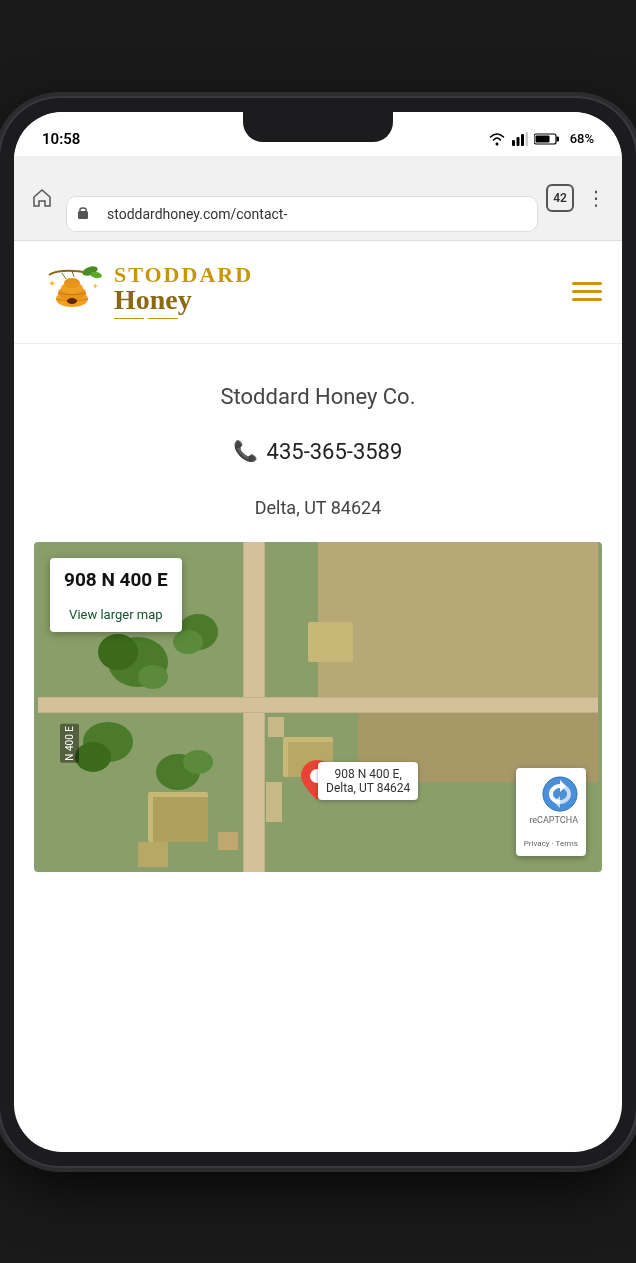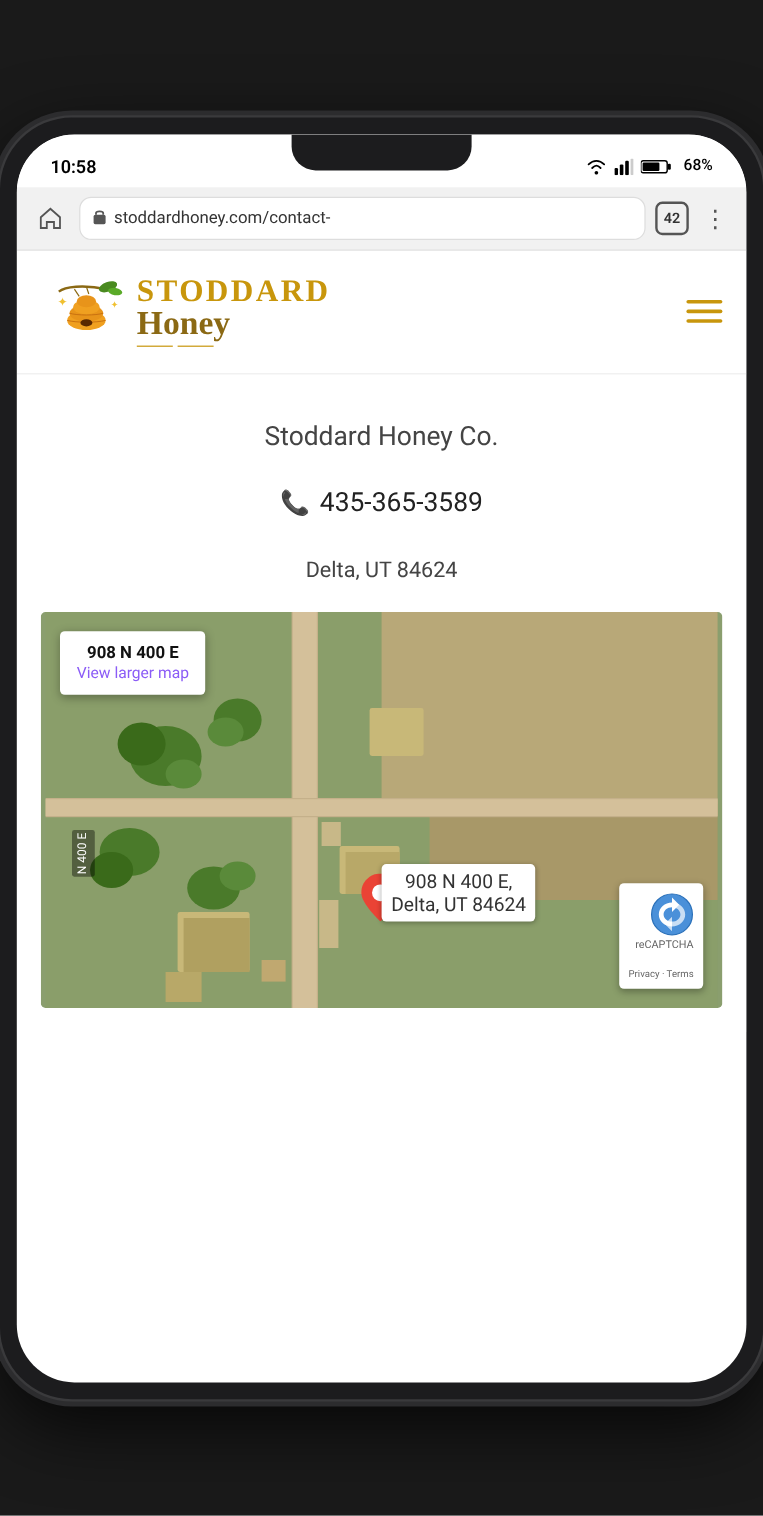--- a/index.html
+++ b/index.html
@@ -136,22 +136,23 @@
     }
 
     .url-bar {
       flex: 1;
       background: #fff;
       border-radius: 10px;
       height: 36px;
       display: flex;
       align-items: center;
       padding: 0 10px;
-      gap: 6px;
+      gap: 18px;
       border: 1px solid #ddd;
+      margin-top: 32px;
     }
 
     .lock-icon {
       color: #666;
       font-size: 12px;
     }
 
     .url-text {
       font-size: 14px;
       color: #333;
@@ -214,21 +215,21 @@
     }
 
     
     .logo-text-area {
       display: flex;
       flex-direction: column;
       align-items: flex-start;
     }
 
     .logo-stoddard {
-      font-size: 26px;
+      font-size: 22px;
       font-weight: 800;
       color: #c8960c;
       letter-spacing: 2px;
       line-height: 1;
       font-family: Georgia, serif;
     }
 
     .logo-honey {
       font-size: 28px;
       font-weight: 700;
@@ -330,29 +331,29 @@
       top: 16px;
       left: 16px;
       background: #fff;
       border-radius: 4px;
       padding: 10px 14px;
       box-shadow: 0 2px 8px rgba(0,0,0,0.3);
       z-index: 10;
     }
 
     .map-address {
-      font-size: 14px;
+      font-size: 19px;
       font-weight: 700;
       color: #111;
     }
 
     .map-link {
       font-size: 13px;
-      color: #8b5cf6;
-      margin-top: 2px;
+      color: #14532d;
+      margin-top: 16px;
       display: block;
       text-decoration: none;
     }
 
     
     .recaptcha-badge {
       position: absolute;
       bottom: 16px;
       right: 16px;
       background: #fff;
@@ -552,21 +553,21 @@
 
               
               <div style="position:absolute; bottom:68px; left:47%; z-index:15;">
                 <svg width="32" height="40" viewBox="0 0 32 40">
                   <path d="M16 0 C7.2 0 0 7.2 0 16 C0 25 16 40 16 40 C16 40 32 25 32 16 C32 7.2 24.8 0 16 0Z" fill="#ea4335"></path>
                   <circle cx="16" cy="16" r="7" fill="#fff"></circle>
                 </svg>
               </div>
 
               
-              <div style="position:absolute; bottom:72px; left:50%; background:#fff; border-radius:4px; padding:5px 8px; font-size:16px; color:#333; box-shadow:0 1px 4px rgba(0,0,0,0.3); z-index:20; white-space:nowrap;">
+              <div style="position:absolute; bottom:72px; left:50%; background:#fff; border-radius:4px; padding:5px 8px; font-size:12px; color:#333; box-shadow:0 1px 4px rgba(0,0,0,0.3); z-index:20; white-space:nowrap;">
                 <span>908 N 400 E,<br>Delta, UT 84624</span>
               </div>
 
               
               <div class="recaptcha-badge">
                 <svg width="36" height="36" viewBox="0 0 36 36">
                   <circle cx="18" cy="18" r="17" fill="#4a90d9" stroke="#2a70b9" stroke-width="1"></circle>
 
                   <path d="M18 8 C12 8 7 12.5 7 18 C7 23.5 12 28 18 28 L18 24 C14.1 24 11 21.3 11 18 C11 14.7 14.1 12 18 12 L18 16 L24 10 L18 4 L18 8Z" fill="#fff"></path>
                   <path d="M18 28 C24 28 29 23.5 29 18 C29 12.5 24 8 18 8 L18 12 C21.9 12 25 14.7 25 18 C25 21.3 21.9 24 18 24 L18 20 L12 26 L18 32 L18 28Z" fill="#fff" opacity="0.7"></path>

